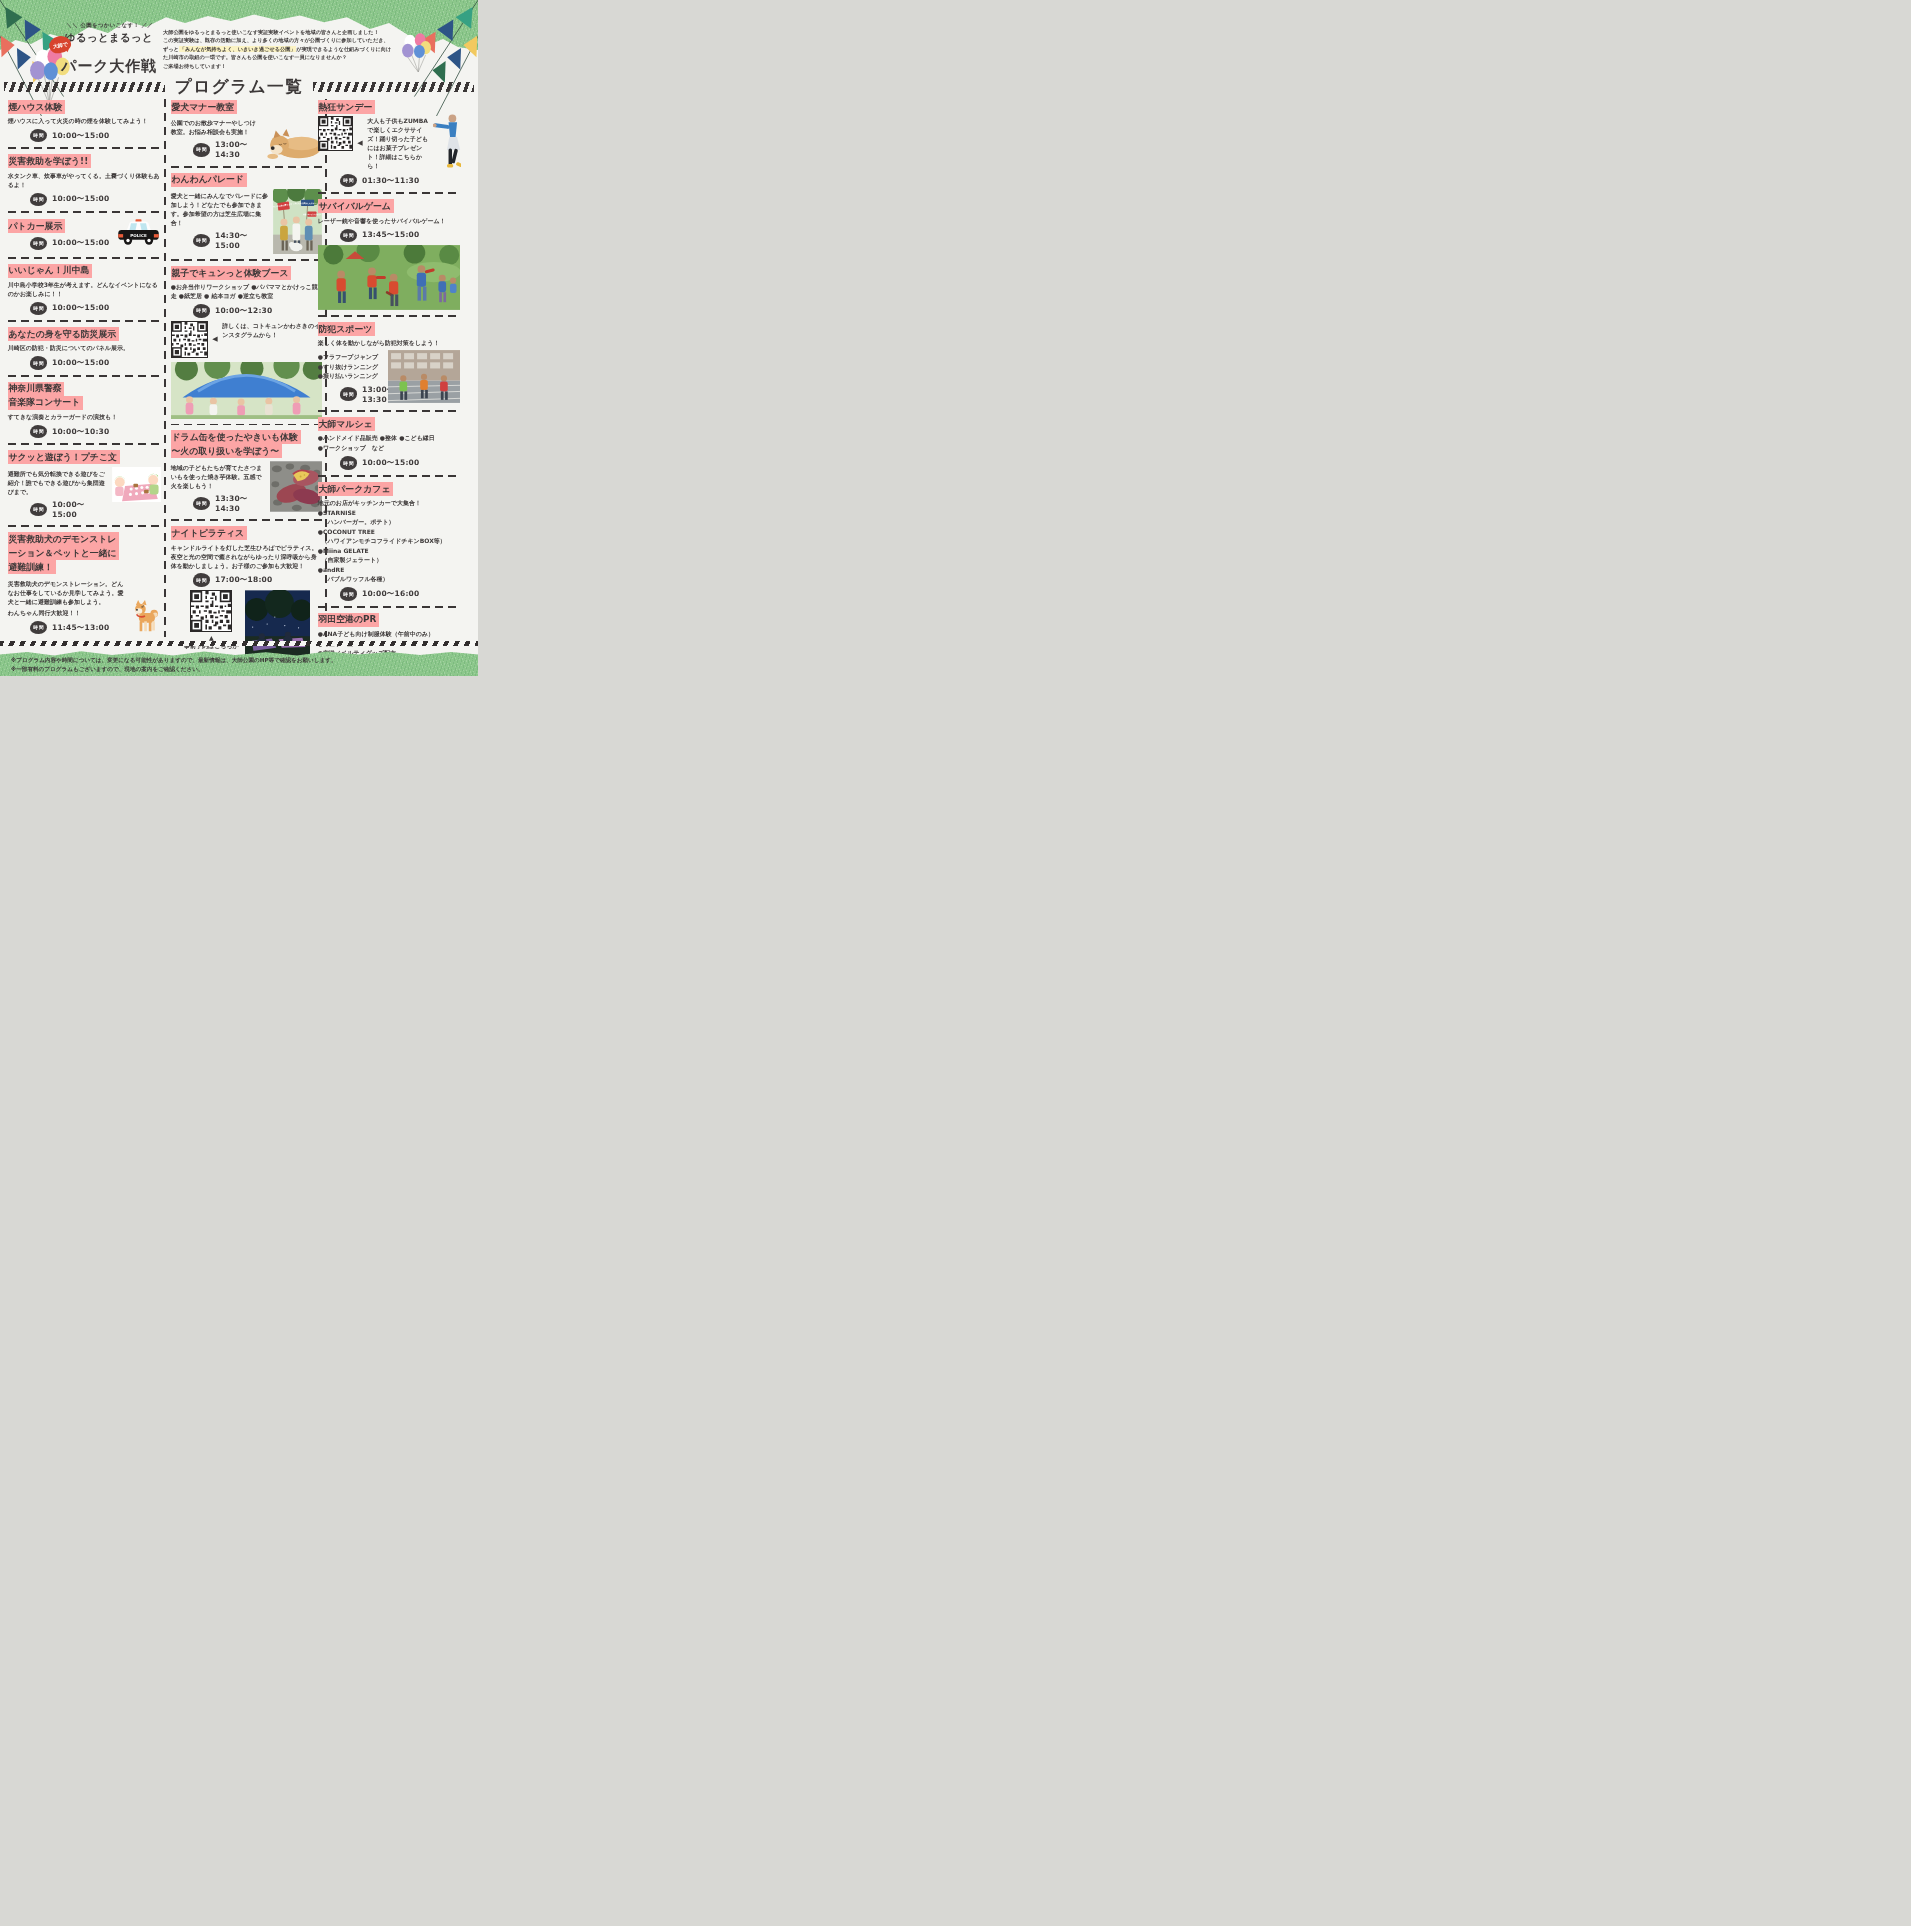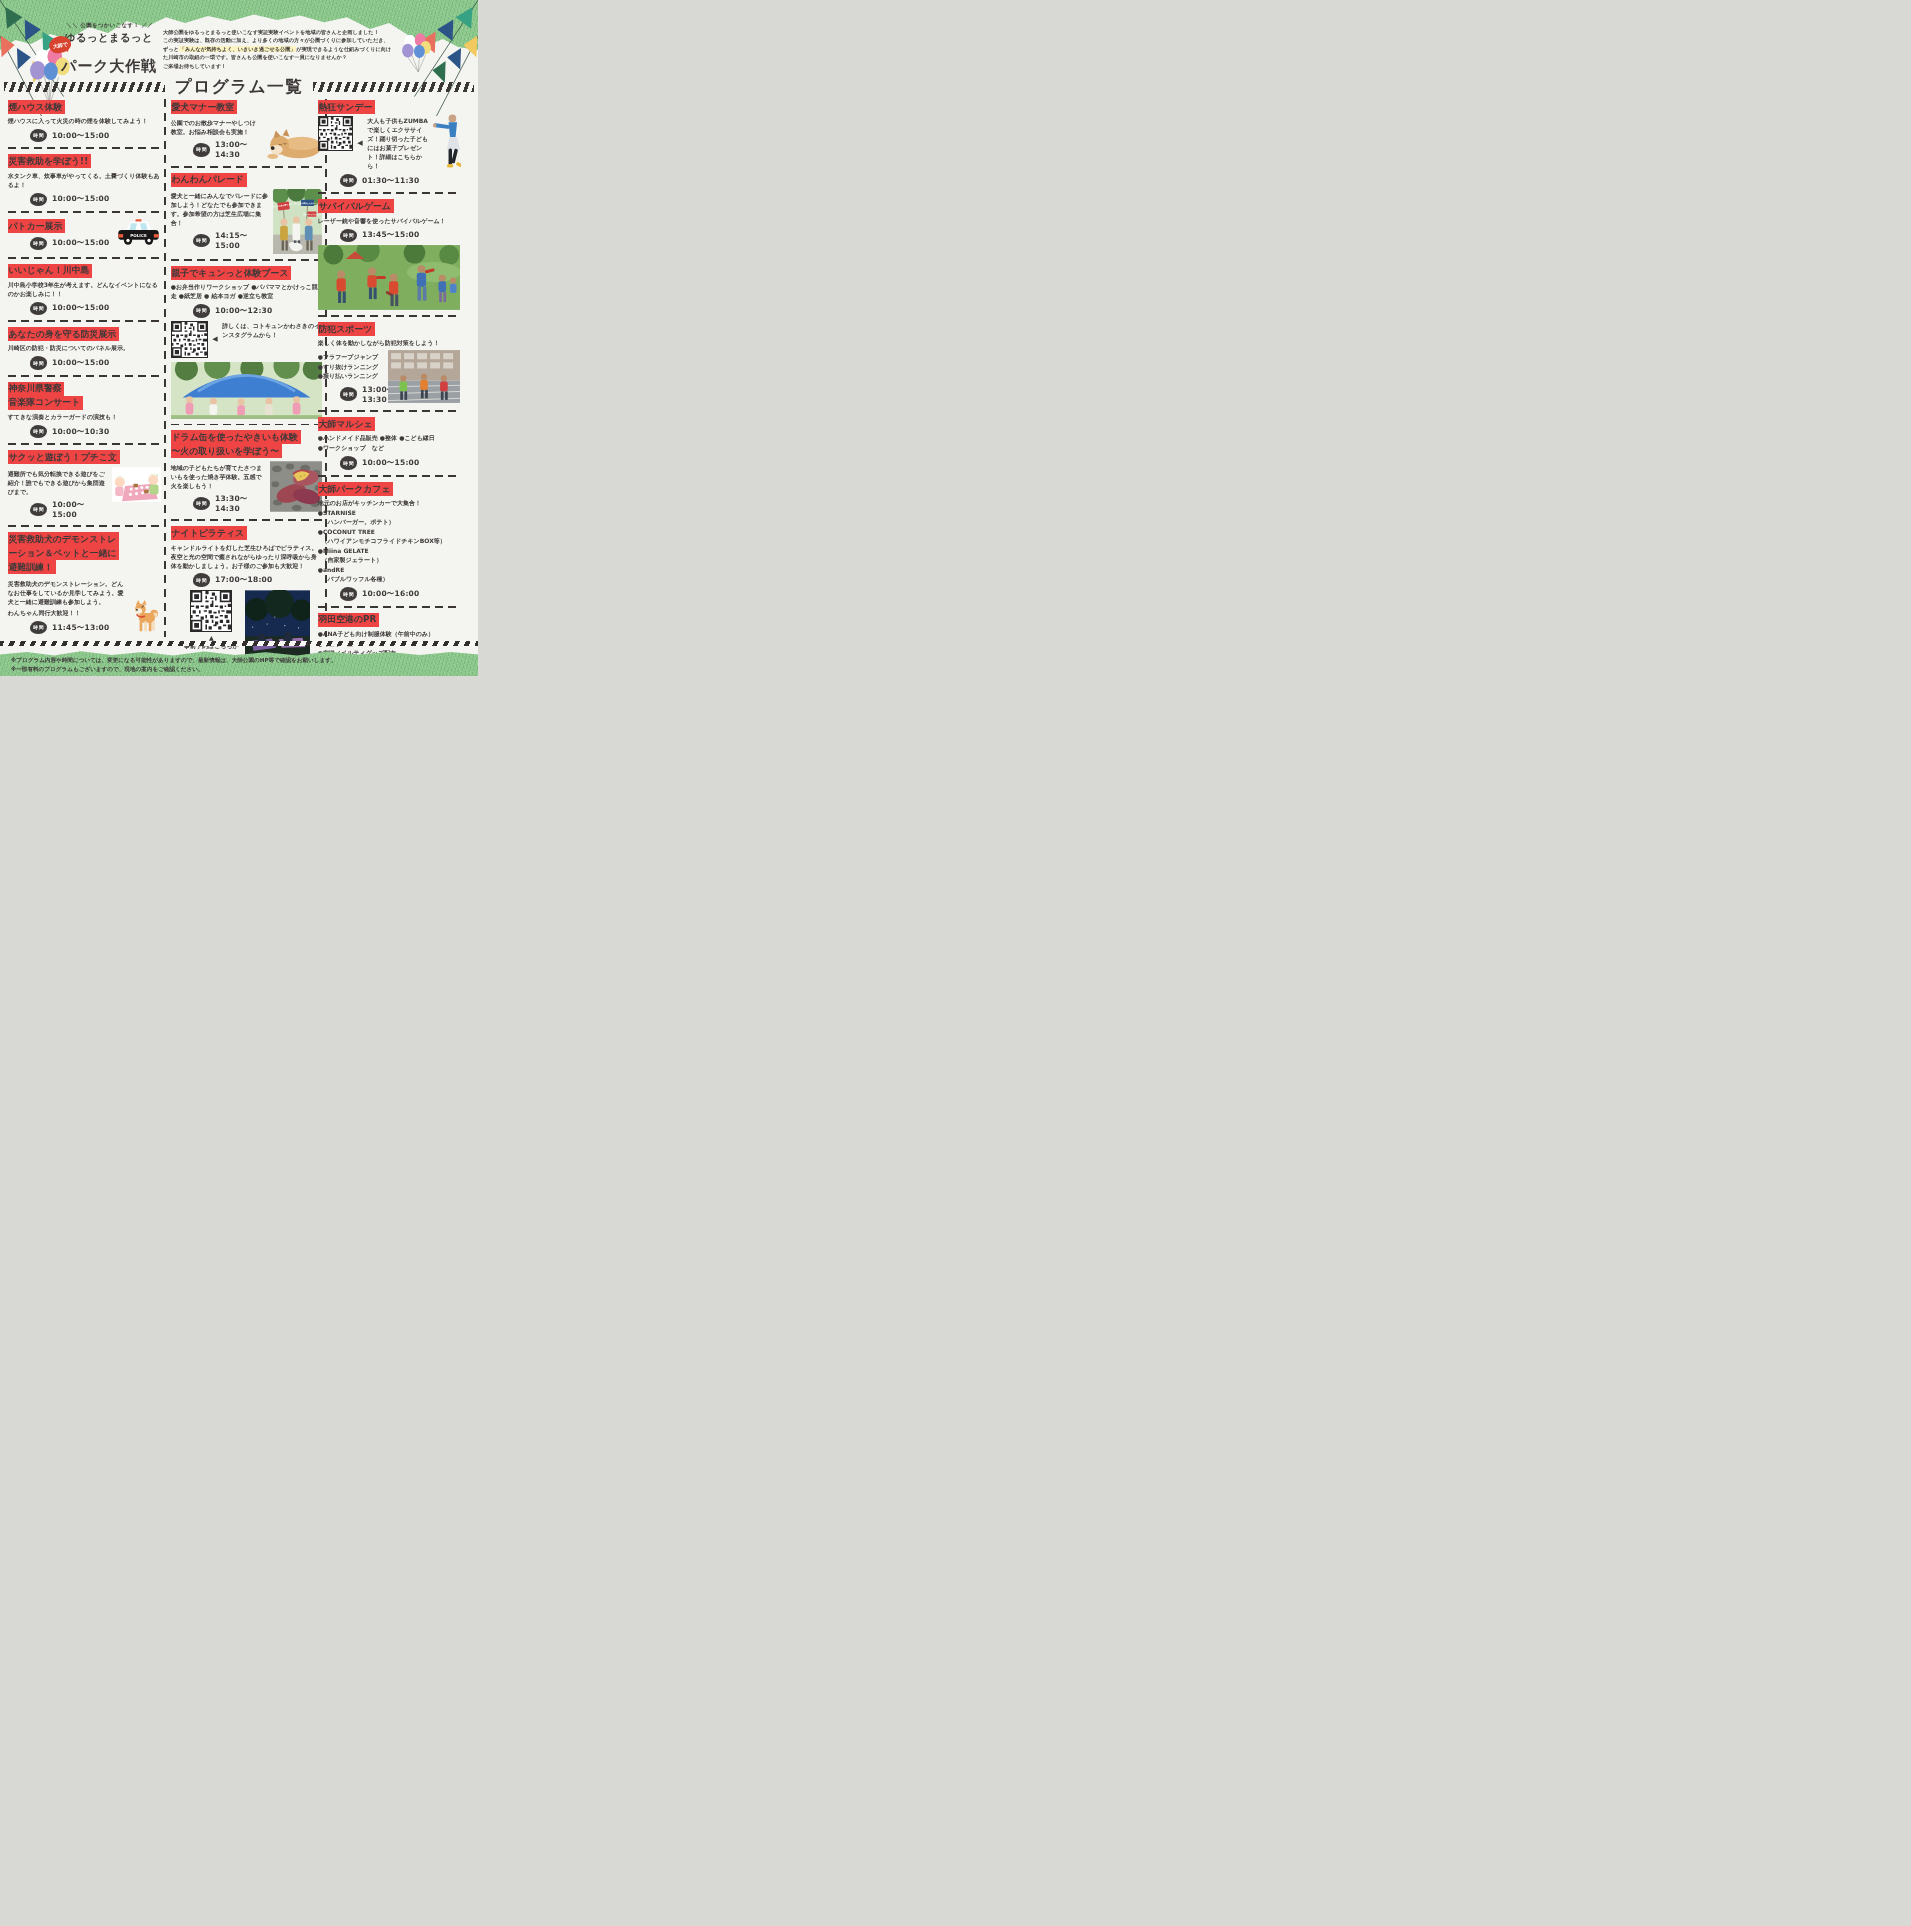--- a/index.html
+++ b/index.html
@@ -33,21 +33,21 @@
   .cols{position:absolute;top:99px;left:7.7px;width:464px;height:539px;}
   .col{position:absolute;top:0;}
   .col1{left:0;width:153px;}
   .col2{left:163px;width:151px;}
   .col3{left:310px;width:142px;}
   .vsep{position:absolute;top:0;height:538px;width:1.9px;
     background:repeating-linear-gradient(180deg,#3a3636 0 7.7px,transparent 7.7px 14px);}
   .vsep1{left:156px;}  .vsep2{left:317px;}
   .sep{height:1.9px;margin:5px 0;background:repeating-linear-gradient(90deg,#3a3636 0 7.7px,transparent 7.7px 13px);}
   .ev-title{font-size:8.9px;line-height:1.35;margin:0.8px 0 2.3px;}
-  .hl{background:#ef4444;padding:0.8px 2.7px 1.2px 0.8px;display:inline-block;}
+  .hl{background:#fca5a5;padding:0.8px 2.7px 1.2px 0.8px;display:inline-block;}
   .ev-desc{font-size:6px;line-height:1.5;margin:2.3px 0;}
   .ev-bullets{font-size:6px;line-height:1.6;margin:2.3px 0;}
   .vendor-name{font-size:6px;line-height:1.45;margin-top:1.5px;}
   .vendor-detail{font-size:6px;line-height:1.45;padding-left:3.9px;}
   .time-row{display:flex;align-items:center;gap:4.6px;margin:3.9px 0 1.5px;padding-left:22px;}
   .time-badge{flex:none;background:#403c3c;color:#fff;font-size:4.6px;width:17.7px;height:13.5px;
     display:flex;align-items:center;justify-content:center;letter-spacing:1.2px;padding-left:1.2px;box-sizing:border-box;
     border-radius:46% 54% 48% 52%/58% 48% 52% 42%;}
   .time-val{font-size:7.5px;letter-spacing:0.2px;}
   .row{display:flex;gap:4.6px;align-items:flex-start;justify-content:center;}
@@ -329,21 +329,21 @@
       </section>
       <div class="sep"></div>
 
       <section>
         <h3 class="ev-title"><span class="hl">わんわんパレード</span></h3>
         <div class="row">
           <div class="grow">
             <p class="ev-desc">愛犬と一緒にみんなでパレードに参加しよう！どなたでも参加できます。参加希望の方は芝生広場に集合！</p>
             <div class="time-row">
               <span class="time-badge">時間</span>
-              <span class="time-val">14:15〜15:00</span>
+              <span class="time-val">14:30〜15:00</span>
             </div>
           </div>
           <svg class="photo" width="49" height="65" viewBox="0 0 126 168">
             <rect width="126" height="168" fill="#cfe2c4"></rect>
             <circle cx="18" cy="16" r="22" fill="#5d8f4c"></circle>
               <circle cx="60" cy="8" r="24" fill="#4c7a3e"></circle>
               <circle cx="104" cy="18" r="24" fill="#5d8f4c"></circle>
             <rect y="118" width="126" height="50" fill="#b9b8ae"></rect>
             <rect x="12" y="34" width="30" height="20" rx="2" fill="#d23f3f" transform="rotate(-8 27 44)"></rect>
             <text x="27" y="44" text-anchor="middle" font-size="5" fill="#fff" transform="rotate(-8 27 44)">ウンチは持ち帰ります！</text>

